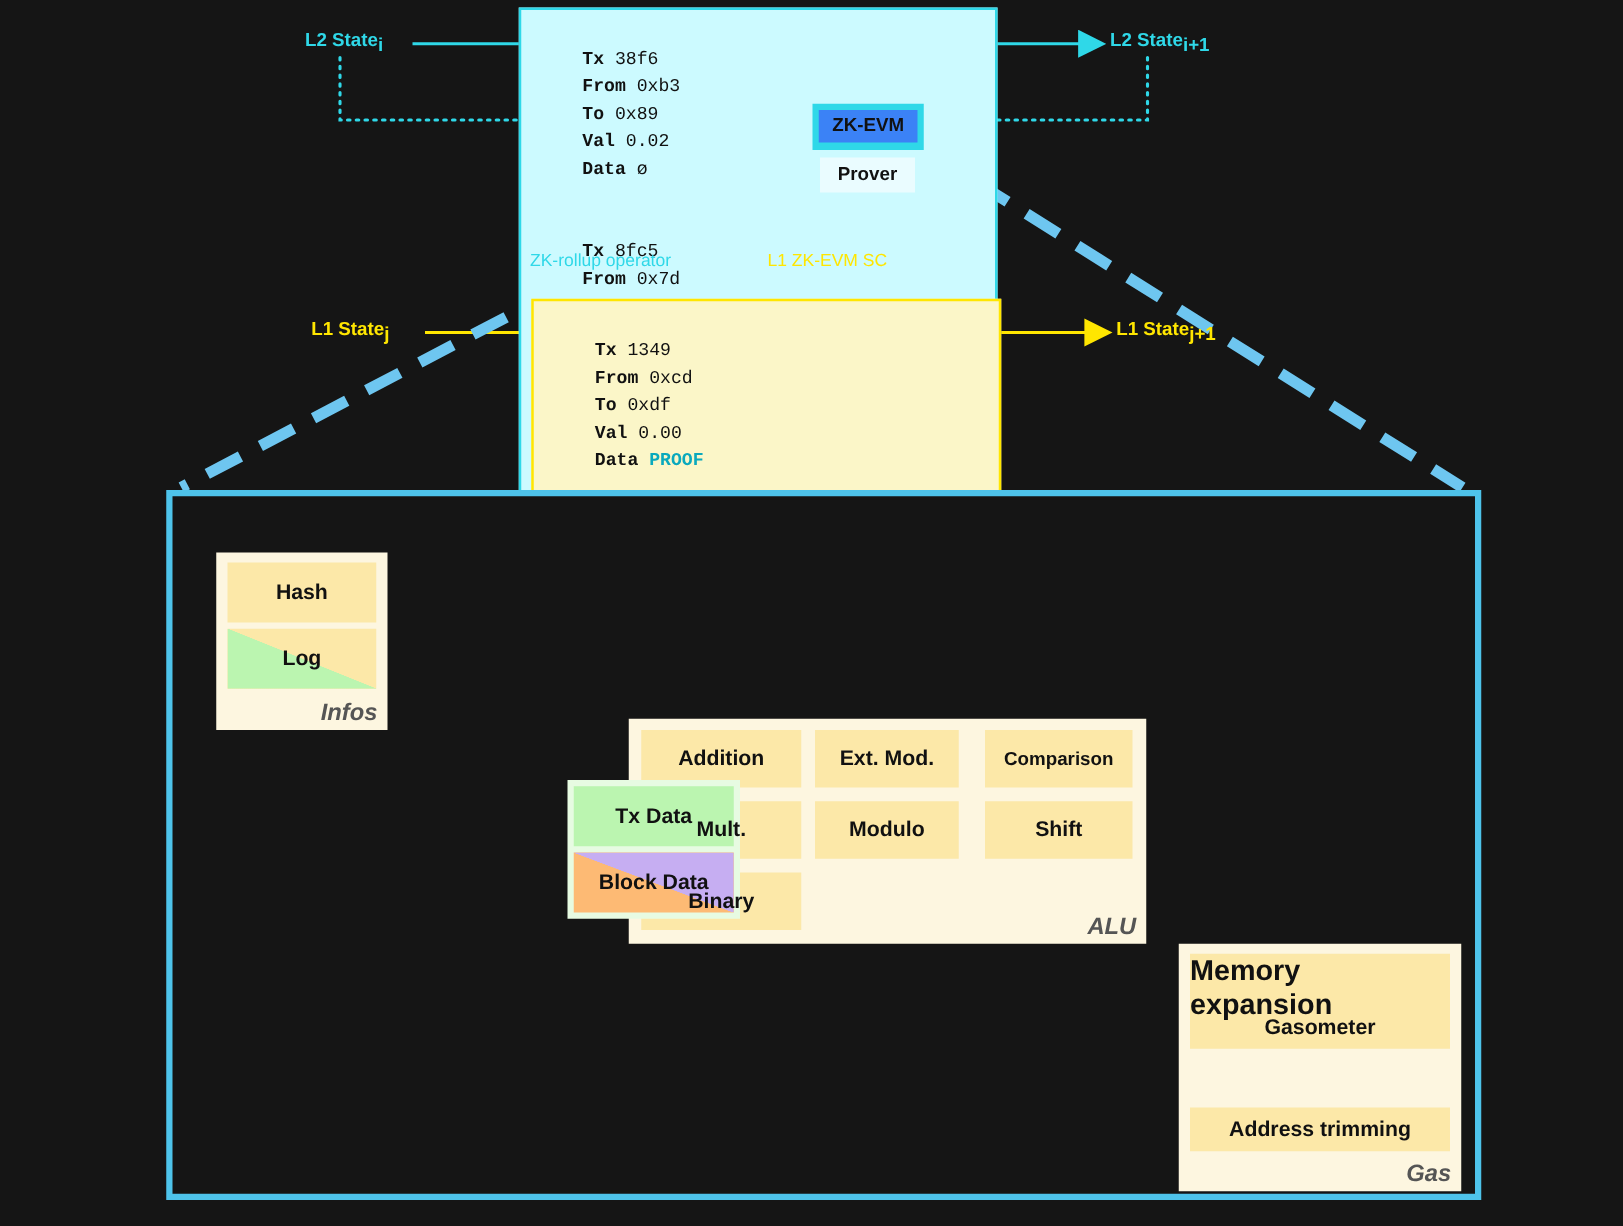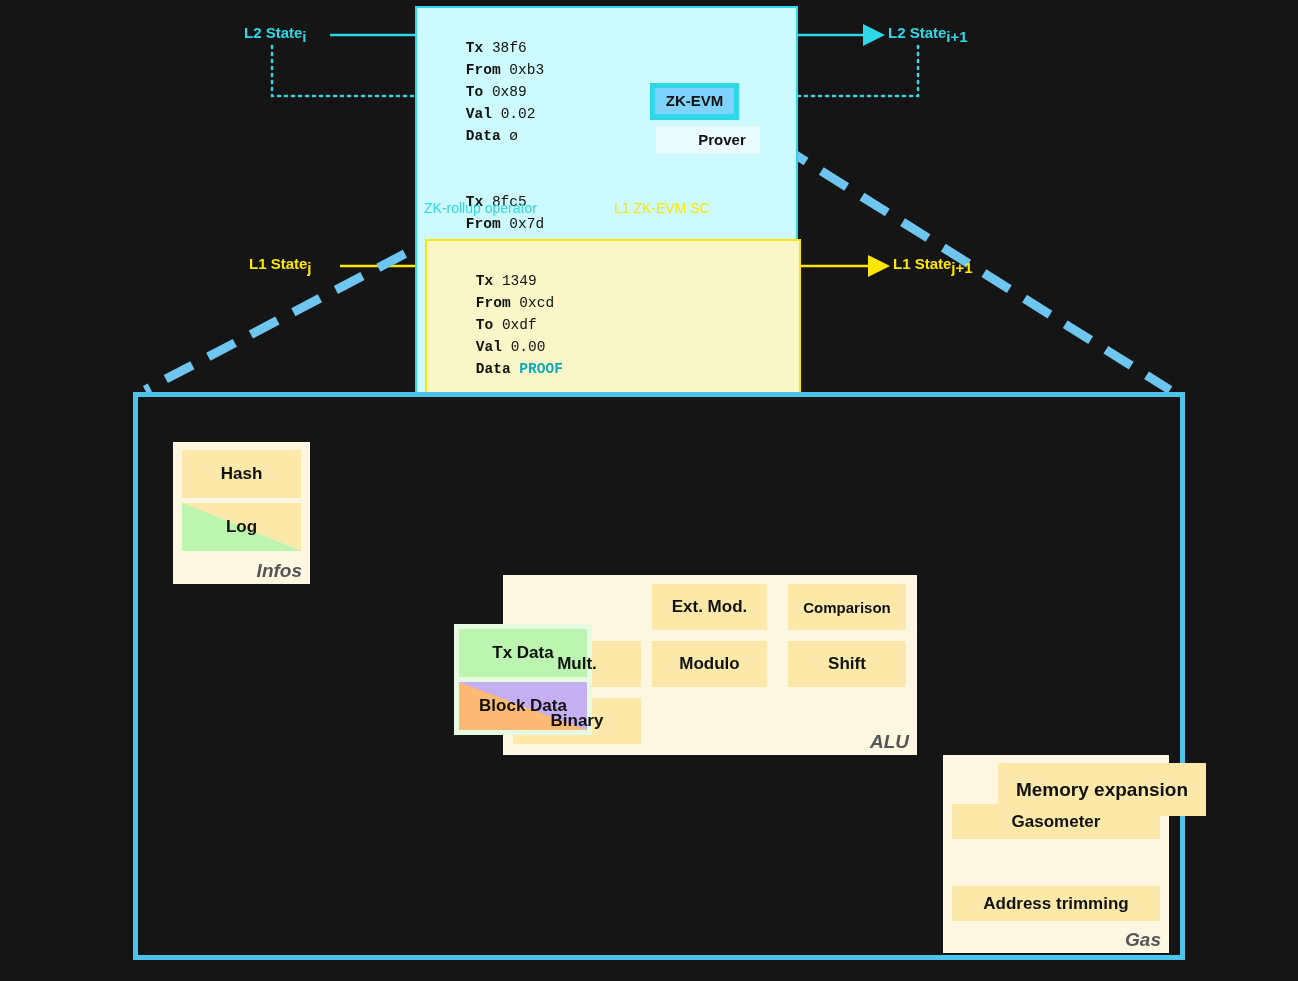--- a/index.html
+++ b/index.html
@@ -12,21 +12,21 @@
   
   .txbox{box-sizing:border-box;padding:7px 14px;}
   .txbox.l2{background:#ccfaff;border:2px solid #2fd8e8;}
   .txbox.l1{background:#fbf6c8;border:2px solid #ffe600;}
   .txline{font-family:"Liberation Mono",monospace;font-size:14.5px;
           line-height:22px;color:#111;white-space:pre;}
   .txline b{font-weight:bold;}
   .proof{color:#0aa9bd;font-weight:bold;}
   
   .zkevm-outer{background:#2fd8e8;box-sizing:border-box;padding:5px;}
-  .zkevm-inner{background:#7dd3fc;text-align:center;font-weight:bold;
+  .zkevm-inner{background:#3b82f6;text-align:center;font-weight:bold;
                font-size:15px;color:#111;line-height:26px;}
   .prover{background:#eafcff;text-align:center;font-weight:bold;
           font-size:15px;color:#111;line-height:28px;}
   
   .callout{font-size:14px;white-space:nowrap;}
   .callout.cy{color:#2fd8e8;}
   .callout.yl{color:#ffe600;}
   
   #zk-panel{border:5px solid #4ec3ea;background:#151515;box-sizing:border-box;}
   .module{background:#fdf6e0;box-sizing:border-box;position:relative;}
@@ -134,21 +134,21 @@
   </div>
 </div>
 
 <div class="abs" style="left:888px;top:24px;">
   <span class="lbl-cy">L2 State</span><sub class="lbl-cy">i+1</sub>
 </div>
 
 <div class="abs zkevm-outer" style="left:650px;top:83px;width:89px;height:37px;">
   <div class="zkevm-inner">ZK-EVM</div>
 </div>
-<div class="abs prover" style="left:656px;top:126px;width:76px;height:28px;padding-left:28px;">Prover</div>
+<div class="abs prover" style="left:656px;top:126px;width:76px;height:28px;">Prover</div>
 
 <div class="abs callout cy" style="left:424px;top:200px;">ZK-rollup operator</div>
 <div class="abs callout yl" style="left:614px;top:200px;">L1 ZK-EVM SC</div>
 
 <div class="abs" style="left:249px;top:255px;">
   <span class="lbl-yl" style="color:#ffe600;">L1 State</span><sub class="lbl-yl">j</sub>
 </div>
 
 <div class="abs txbox l1" id="l1-box" style="left:425px;top:239px;width:376px;">
   <div class="txline">
@@ -185,20 +185,23 @@
     <span>Hash</span>
   </div>
   <div class="cell" style="position:absolute;left:9px;top:61px;width:119px;height:48px;font-size:17px;">
     <div class="tri-green"></div>
     <span>Log</span>
   </div>
   <div class="mod-title">Infos</div>
 </div>
 
 <div class="abs module" style="left:503px;top:404px;width:414px;height:180px;">
+  <div class="cell" style="position:absolute;left:10px;top:9px;width:128px;height:46px;font-size:17px;">
+    <span>Addition</span>
+    </div>
   <div class="cell" style="position:absolute;left:149px;top:9px;width:115px;height:46px;font-size:17px;">
     <span>Ext. Mod.</span>
     </div>
   <div class="cell" style="position:absolute;left:285px;top:9px;width:118px;height:46px;font-size:15px;">
     <span>Comparison</span>
     </div>
   <div class="cell" style="position:absolute;left:10px;top:66px;width:128px;height:46px;font-size:17px;">
     <span>Mult.</span>
     </div>
   <div class="cell" style="position:absolute;left:149px;top:66px;width:115px;height:46px;font-size:17px;">
@@ -207,21 +210,21 @@
   <div class="cell" style="position:absolute;left:285px;top:66px;width:118px;height:46px;font-size:17px;">
     <span>Shift</span>
     </div>
   <div class="cell" style="position:absolute;left:10px;top:123px;width:128px;height:46px;font-size:17px;">
     <span>Binary</span>
     </div>
   <div class="mod-title">ALU</div>
 </div>
 
 <div class="abs module" style="left:943px;top:404px;width:226px;height:198px;">
-  <div class="cell" style="position:absolute;left:9px;top:8px;width:208px;height:53px;font-size:19px;margin-left:46px;">
+  <div class="cell" style="position:absolute;left:9px;top:8px;width:208px;height:53px;font-size:23px;">
     <span>Memory expansion</span>
     </div>
   <div class="cell" style="position:absolute;left:9px;top:49px;width:208px;height:35px;font-size:17px;">
     <span>Gasometer</span>
     </div>
   <div class="cell" style="position:absolute;left:9px;top:131px;width:208px;height:35px;font-size:17px;">
     <span>Address trimming</span>
     </div>
   <div class="mod-title">Gas</div>
 </div>

